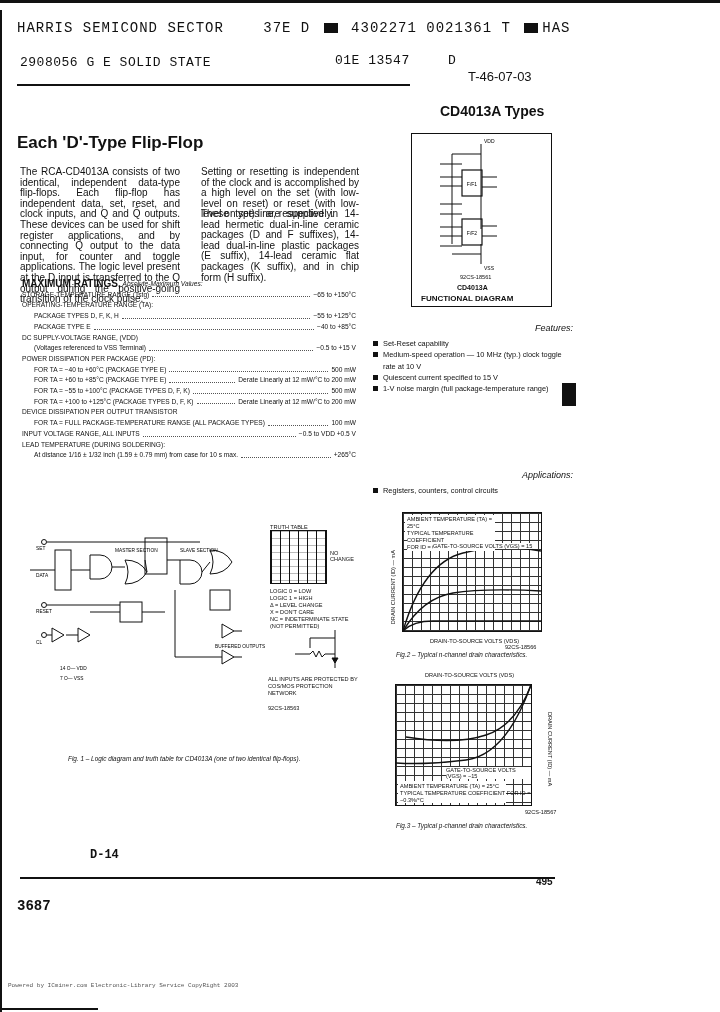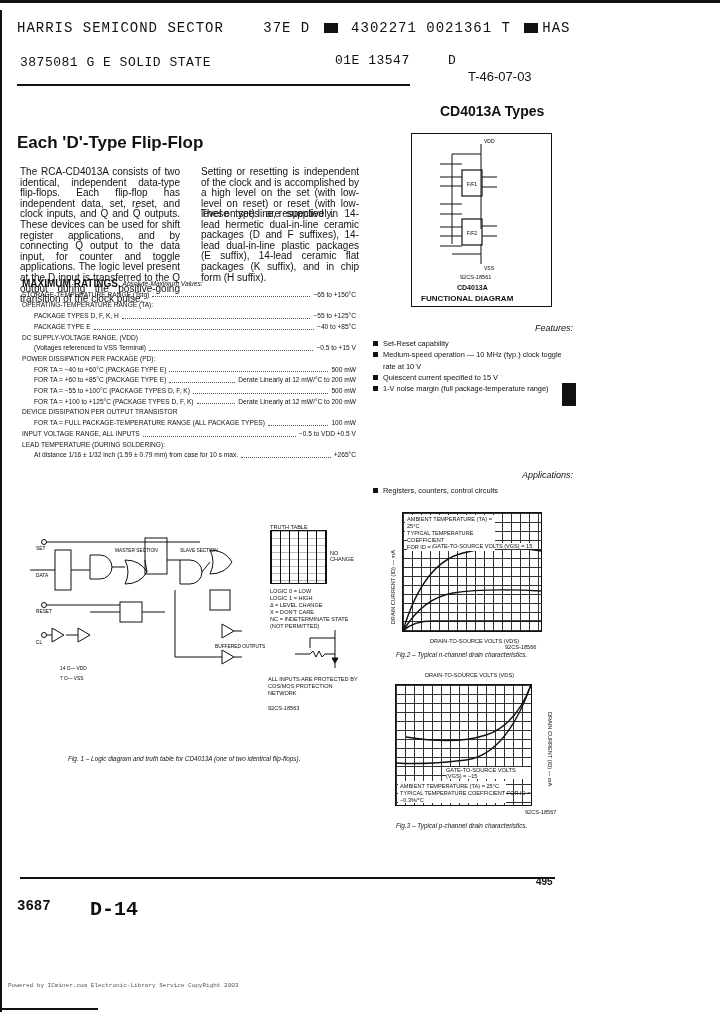--- a/index.html
+++ b/index.html
@@ -38,21 +38,21 @@
 <div class="abs edge-left"></div>
 
 <div class="abs mono hdr" style="left:17px;top:20px;">
   <span>HARRIS SEMICOND SECTOR</span>
   <span style="margin-left:30px">37E D</span>
   <span class="blk"></span>
   <span>4302271 0021361 T</span>
   <span class="blk"></span><span>HAS</span>
 </div>
 <div class="abs mono" style="left:20px;top:55px;font-size:13px;letter-spacing:0.5px;">
-  <span>3875081 G E SOLID STATE</span>
+  <span>2908056 G E SOLID STATE</span>
 </div>
 <div class="abs mono" style="left:335px;top:53px;font-size:13px;letter-spacing:0.5px;">
   <span>01E 13547</span>
   <span style="margin-left:30px">D</span>
 </div>
 <div class="abs rule" style="left:17px;top:84px;width:393px;height:2px;"></div>
 <div class="abs" style="left:468px;top:69px;font-size:13px;">T-46-07-03</div>
 
 <div class="abs types" style="left:440px;top:103px;">CD4013A Types</div>
 
@@ -309,15 +309,15 @@
     </div>
   </div>
   <div class="abs small" style="left:162px;top:40px;writing-mode:vertical-rl;">DRAIN CURRENT (ID) — mA</div>
   <div class="abs small" style="left:140px;top:137px;">92CS-18567</div>
 </div>
 <div class="abs cap" style="left:396px;top:822px;">Fig.3 – Typical p-channel drain characteristics.</div>
 
 <div class="abs rule" style="left:20px;top:877px;width:535px;height:2px;"></div>
 <div class="abs" style="left:536px;top:876px;font-size:10px;font-weight:bold;">495</div>
 <div class="abs mono" style="left:17px;top:898px;font-size:14px;font-weight:bold;">3687</div>
-<div class="abs mono" style="left:90px;top:898px;font-size:20px;font-weight:bold;">D-14</div>
+<div class="abs mono" style="left:90px;top:848px;font-size:12px;font-weight:bold;">D-14</div>
 <div class="abs mono" style="left:8px;top:982px;font-size:6px;color:#555;">Powered by ICminer.com Electronic-Library Service CopyRight 2003</div>
 <div class="abs rule" style="left:0;top:1008px;width:98px;height:2px;"></div>
 
 </body></html>

